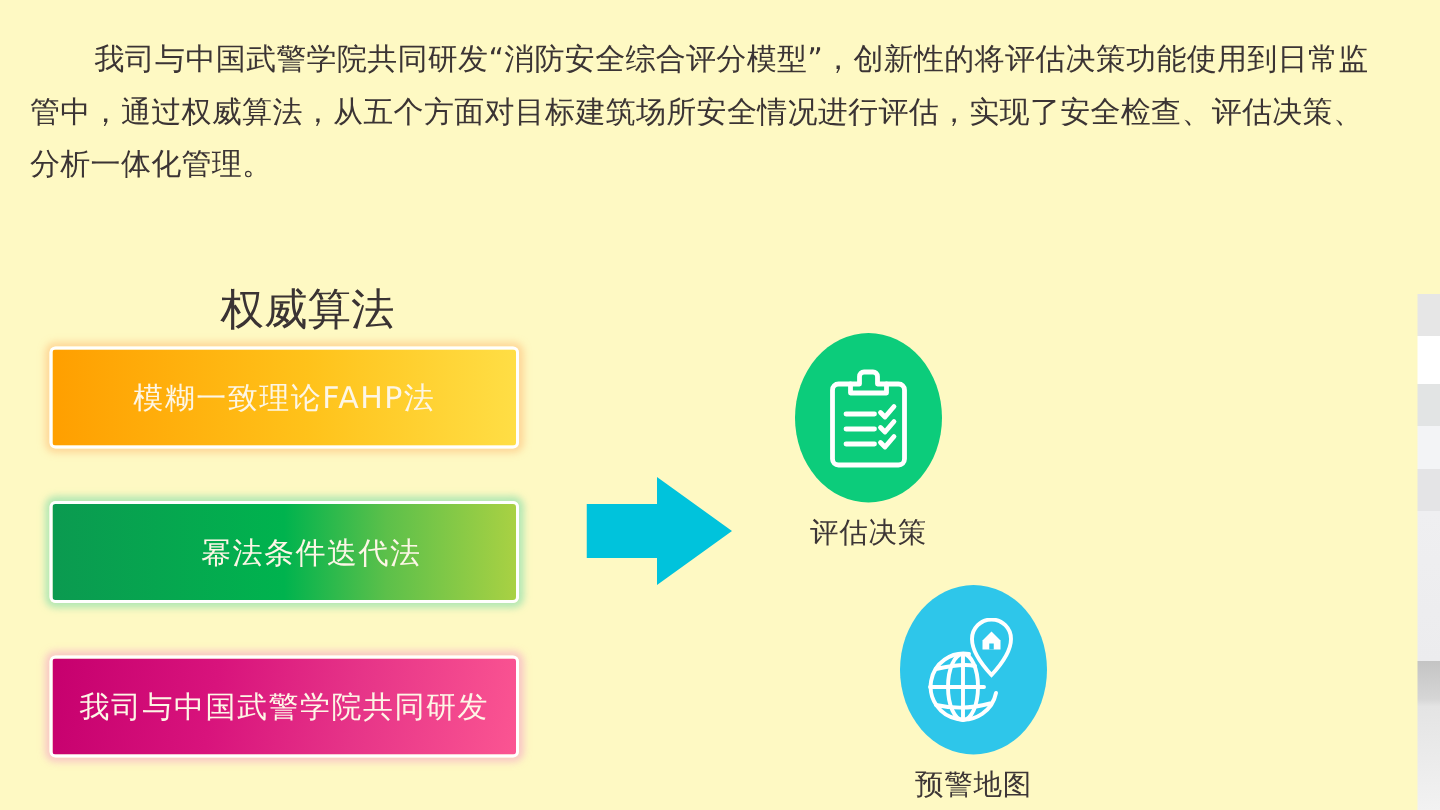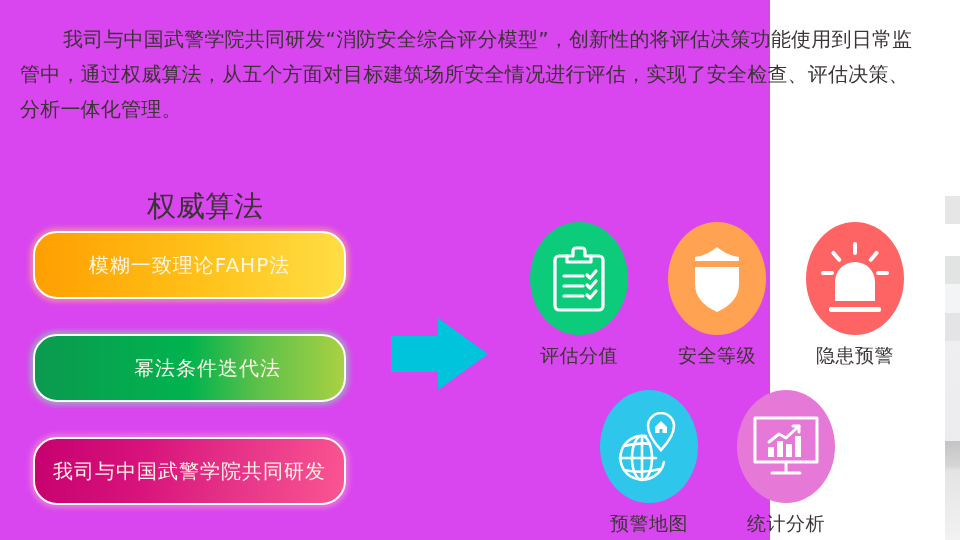--- a/index.html
+++ b/index.html
@@ -6,23 +6,23 @@
     margin: 0;
     padding: 0;
     width: 960px;
     height: 540px;
     overflow: hidden;
     background: #ffffff;
     font-family: "DejaVu Sans", "Liberation Sans", sans-serif;
   }
   .page {
     position: relative;
-    width: 770px;
+    width: 960px;
     height: 540px;
-    background: #d946ef;
+    background: #fef9c3;
   }
   .intro {
     position: absolute;
     left: 20px;
     top: 22px;
     width: 900px;
     font-size: 20px;
     line-height: 35px;
     color: #3b3434;
     text-indent: 43px;
@@ -39,21 +39,21 @@
     color: #3a3333;
     line-height: 40px;
     margin: 16px;
     font-weight: normal;
   }
   .pill {
     position: absolute;
     left: 33px;
     width: 313px;
     height: 68px;
-    border-radius: 24px;
+    border-radius: 4px;
     box-sizing: border-box;
     border: 2px solid #ffffff;
     color: #fdf6e6;
     font-size: 20px;
     display: flex;
     align-items: center;
     justify-content: center;
     letter-spacing: 1px;
   }
   .pill-1 {
@@ -159,84 +159,39 @@
           <path d="M14 16 V10 H20 V5 a3 3 0 0 1 3 -3 H29 a3 3 0 0 1 3 3 V10 H38 V16 Z"></path>
           <line x1="11" y1="30" x2="30" y2="30"></line>
           <line x1="11" y1="40" x2="30" y2="40"></line>
           <line x1="11" y1="50" x2="30" y2="50"></line>
           <polyline points="34,29 37,32 43,25"></polyline>
           <polyline points="34,39 37,42 43,35"></polyline>
           <polyline points="34,49 37,52 43,45"></polyline>
         </g>
       </svg>
     </div>
-    <div class="label">评估分值</div>
+    <div class="label">评估决策</div>
   </div>
 
-  <div class="feature f-level">
-    <div class="disc">
-      <svg width="50" height="70" viewBox="0 0 50 70">
-        <path d="M3 13 Q14 12 25 3 Q36 12 47 13 V17 H3 Z" fill="#ffffff"></path>
-        <path d="M3 23 H47 V40 Q47 58 25 68 Q3 58 3 40 Z" fill="#ffffff"></path>
-      </svg>
-    </div>
-    <div class="label">安全等级</div>
-  </div>
 
-  <div class="feature f-alarm">
-    <div class="disc">
-      <svg width="68" height="74" viewBox="0 0 68 74">
-        <g fill="#ffffff">
-          <rect x="32" y="0" width="4" height="13" rx="2"></rect>
-          <rect x="13" y="8" width="4" height="13" rx="2" transform="rotate(-40 15 14)"></rect>
-          <rect x="51" y="8" width="4" height="13" rx="2" transform="rotate(40 53 14)"></rect>
-          <rect x="0" y="29" width="13" height="4" rx="2"></rect>
-          <rect x="55" y="29" width="13" height="4" rx="2"></rect>
-          <path d="M14 59 V40 a20 20 0 0 1 40 0 V59 Z"></path>
-          <rect x="8" y="65" width="52" height="5" rx="2"></rect>
-        </g>
-      </svg>
-    </div>
-    <div class="label">隐患预警</div>
-  </div>
 
   <div class="feature f-map">
     <div class="disc">
       <svg width="66" height="70" viewBox="0 0 66 70">
         <g fill="none" stroke="#ffffff" stroke-width="2.6" stroke-linecap="round">
           <path d="M30 24 A22 22 0 1 0 48 50"></path>
           <ellipse cx="26" cy="46" rx="10" ry="22"></ellipse>
           <line x1="26" y1="24" x2="26" y2="68"></line>
           <line x1="4" y1="46" x2="40" y2="46"></line>
           <path d="M8 34 Q26 30 34 32"></path>
           <path d="M8 58 Q26 62 44 57"></path>
           <path d="M45 38 Q32 24 32 14 a13 13 0 0 1 26 0 Q58 24 45 38 Z"></path>
         </g>
         <path d="M39 15 L45 9 L51 15 V21 H39 Z" fill="#ffffff"></path>
         <rect x="43.5" y="17" width="3" height="4" fill="#2ec6ea"></rect>
       </svg>
     </div>
     <div class="label">预警地图</div>
   </div>
 
-  <div class="feature f-stats">
-    <div class="disc">
-      <svg width="66" height="62" viewBox="0 0 66 62">
-        <g fill="none" stroke="#ffffff" stroke-width="3" stroke-linejoin="round" stroke-linecap="round">
-          <rect x="2" y="2" width="62" height="44"></rect>
-          <line x1="33" y1="46" x2="33" y2="56"></line>
-          <line x1="19" y1="57" x2="47" y2="57"></line>
-          <polyline points="16,26 26,18 33,22 46,10"></polyline>
-          <polyline points="40,10 46,10 46,16"></polyline>
-        </g>
-        <g fill="#ffffff">
-          <rect x="15" y="31" width="6" height="10"></rect>
-          <rect x="24" y="25" width="6" height="16"></rect>
-          <rect x="33" y="28" width="6" height="13"></rect>
-          <rect x="42" y="20" width="6" height="21"></rect>
-        </g>
-      </svg>
-    </div>
-    <div class="label">统计分析</div>
-  </div>
 
   <div class="edge-strip"></div>
 </div>
 
 </body></html>

